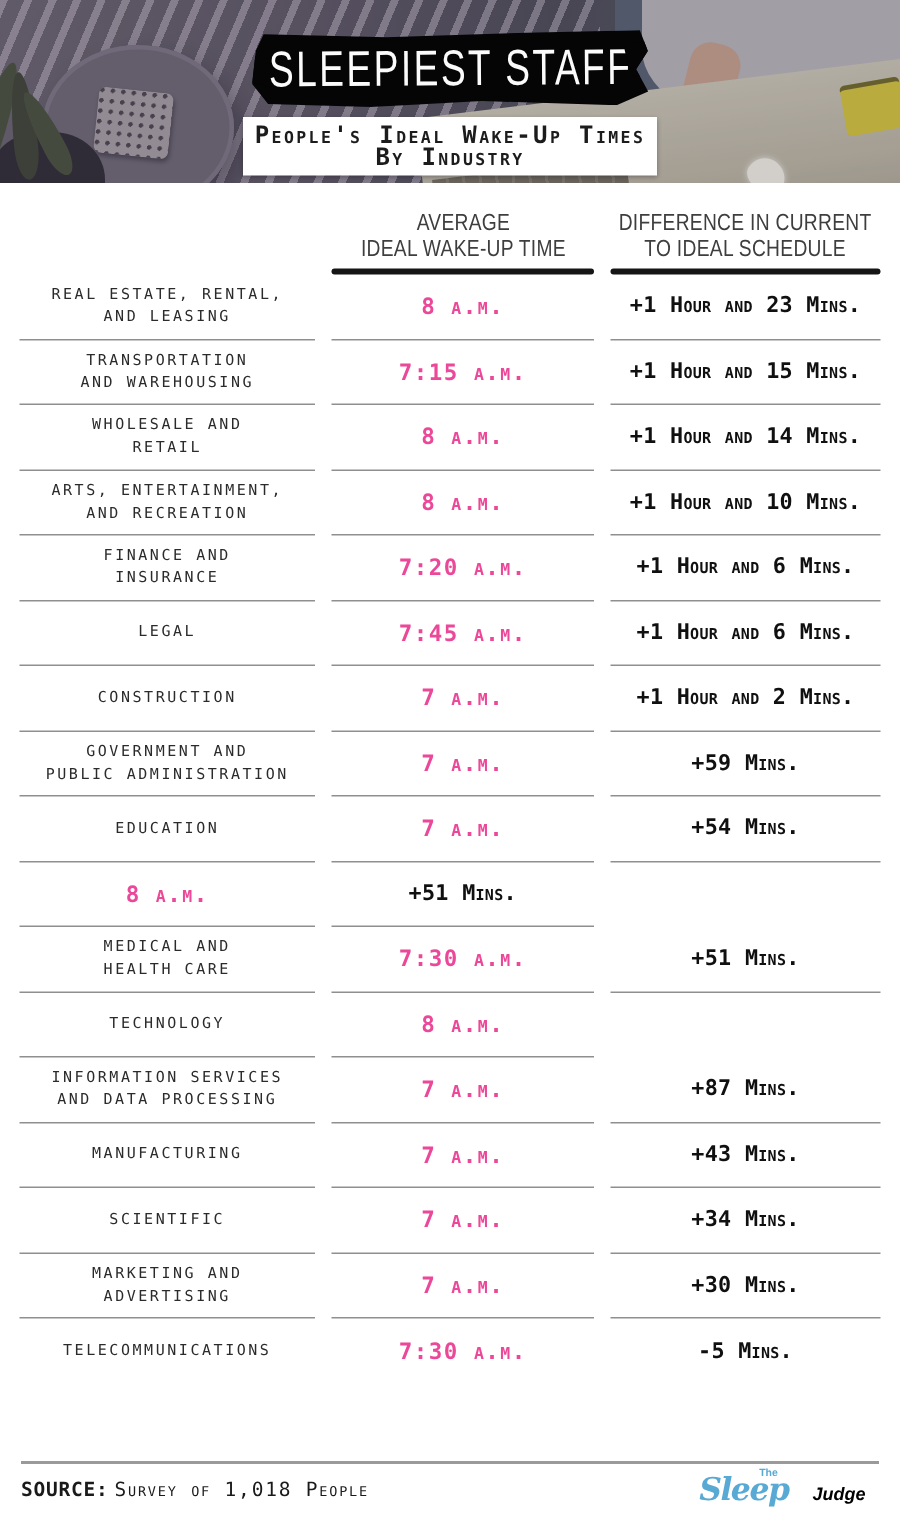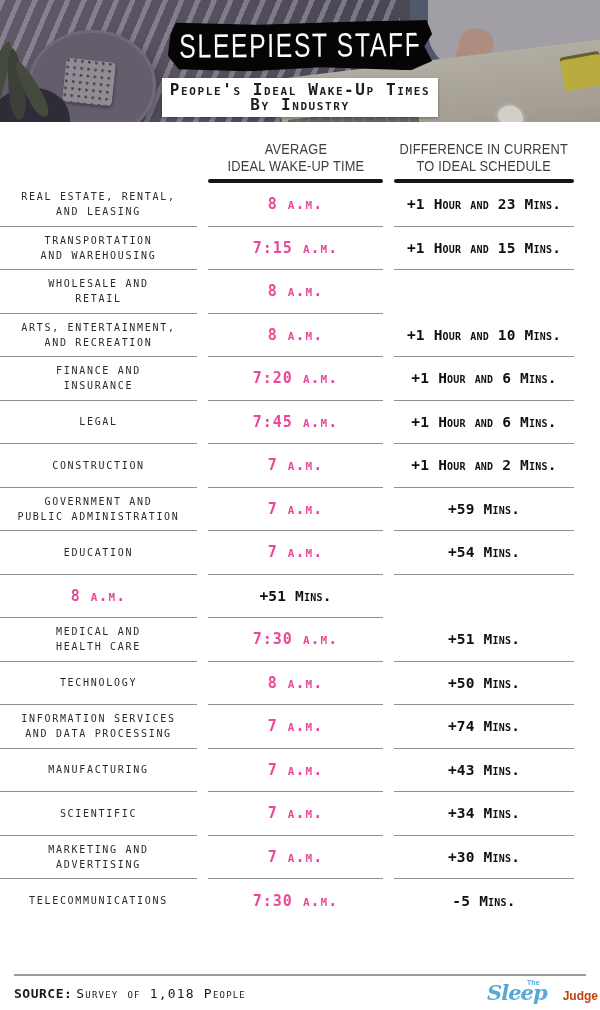--- a/index.html
+++ b/index.html
@@ -51,51 +51,51 @@
   .banner:after  { content:""; position:absolute; right:-6px; top:8px;  width:20px; height:22px; background:#050505; transform:rotate(-12deg); }
   .title { color:#fbfbfb; font-family:"Liberation Sans", sans-serif; font-weight:400;
            font-size:31px; letter-spacing:2px; white-space:nowrap; transform:scale(.8,1.08); }
   .subtitle-band { position:absolute; left:50%; top:78px; transform:translateX(-50%);
                    width:276px; background:#ffffff; padding:4px 0 5px; text-align:center;
                    box-shadow:0 1px 3px rgba(20,15,30,.35); }
   .subtitle-band div { font-variant:small-caps; font-weight:bold; font-size:16px; line-height:15px;
                        letter-spacing:1.6px; color:#1c1c1c; }
 
   
-  .grid-row { display:grid; grid-template-columns:197px 175px 180px; column-gap:11px; }
+  .grid-row { display:grid; grid-template-columns:197px 175px 180px; column-gap:11px; padding-left:13px; }
   .thead { height:61px; }
   .thead .cell { display:flex; flex-direction:column; justify-content:flex-end; align-items:center; }
   .htext { display:block; text-align:center; white-space:pre-line;
            font-family:"Liberation Sans", sans-serif; font-size:13.5px; line-height:15px;
            color:#3e3e3e; letter-spacing:.2px; transform:scale(.95,1.15); margin-bottom:7px; }
   .hline { display:block; width:100%; height:4px; background:#151515; border-radius:3px; }
 
   .rows .grid-row { height:43.5px; }
   .rows .cell { display:flex; align-items:center; justify-content:center;
                 border-bottom:1px solid #8f8f8f; }
   .rows .grid-row.last .cell { border-bottom:none; }
   .cell.industry { font-size:10px; line-height:15px; letter-spacing:1.7px; color:#2b2b2b;
                    text-align:center; white-space:pre-line; }
   .cell.time { font-weight:bold; font-variant:small-caps; font-size:15px; letter-spacing:1px; color:#ec4899; }
   .cell.diff { font-weight:bold; font-variant:small-caps; font-size:14.5px; letter-spacing:.2px; color:#101010; white-space:nowrap; }
 
   
   .footer { position:absolute; left:0; right:0; top:974px; }
   .f-divider { margin:0 14px; height:2px; background:#9a9a9a; }
-  .f-bar { display:flex; align-items:center; justify-content:space-between; padding:7px 2px 0 14px; }
+  .f-bar { display:flex; align-items:center; justify-content:space-between; padding:7px 23px 0 14px; }
   .source { font-size:13px; color:#1a1a1a; }
   .src-label { font-weight:bold; letter-spacing:.5px; }
   .src-text { font-variant:small-caps; letter-spacing:1.2px; margin-left:4px; }
   .logo { position:relative; display:inline-flex; align-items:baseline; cursor:pointer;gap:17px; }
   .logo-sleep { font-family:"DejaVu Serif", serif; font-style:italic; font-weight:bold;
                 color:#58a9d4; font-size:21px; letter-spacing:-1px; line-height:20px; }
   .logo-the { position:absolute; left:40px; top:-4px; font-family:"Liberation Sans", sans-serif;
               font-size:7px; color:#58a9d4; font-weight:bold; }
   .logo-judge { font-family:"Liberation Sans", sans-serif; font-size:12px; font-weight:bold;
-                color:#c2410c; margin-left:-1px; }
+                color:#000000; margin-left:-1px;font-style:italic; }
 </style>
 </head>
 <body>
 
 <div class="page">
 
   <header class="hero">
     <div class="h-blinds"></div>
     <div class="h-couch"></div>
     <div class="h-table"></div>
@@ -146,20 +146,21 @@
         <div class="grid-row">
           <div class="cell industry">TRANSPORTATION
 AND WAREHOUSING</div>
           <div class="cell time">7:15 a.m.</div>
           <div class="cell diff">+1 Hour and 15 Mins.</div>
         </div>
         <div class="grid-row">
           <div class="cell industry">WHOLESALE AND
 RETAIL</div>
           <div class="cell time">8 a.m.</div>
+          <div class="cell diff">+1 Hour and 14 Mins.</div>
         </div>
         <div class="grid-row">
           <div class="cell industry">ARTS, ENTERTAINMENT,
 AND RECREATION</div>
           <div class="cell time">8 a.m.</div>
           <div class="cell diff">+1 Hour and 10 Mins.</div>
         </div>
         <div class="grid-row">
           <div class="cell industry">FINANCE AND
 INSURANCE</div>
@@ -193,27 +194,26 @@
         </div>
         <div class="grid-row">
           <div class="cell industry">MEDICAL AND
 HEALTH CARE</div>
           <div class="cell time">7:30 a.m.</div>
           <div class="cell diff">+51 Mins.</div>
         </div>
         <div class="grid-row">
           <div class="cell industry">TECHNOLOGY</div>
           <div class="cell time">8 a.m.</div>
-          <div class="cell diff">+50 Mins.</div>
         </div>
         <div class="grid-row">
           <div class="cell industry">INFORMATION SERVICES
 AND DATA PROCESSING</div>
           <div class="cell time">7 a.m.</div>
-          <div class="cell diff">+74 Mins.</div>
+          <div class="cell diff">+87 Mins.</div>
         </div>
         <div class="grid-row">
           <div class="cell industry">MANUFACTURING</div>
           <div class="cell time">7 a.m.</div>
           <div class="cell diff">+43 Mins.</div>
         </div>
         <div class="grid-row">
           <div class="cell industry">SCIENTIFIC</div>
           <div class="cell time">7 a.m.</div>
           <div class="cell diff">+34 Mins.</div>

